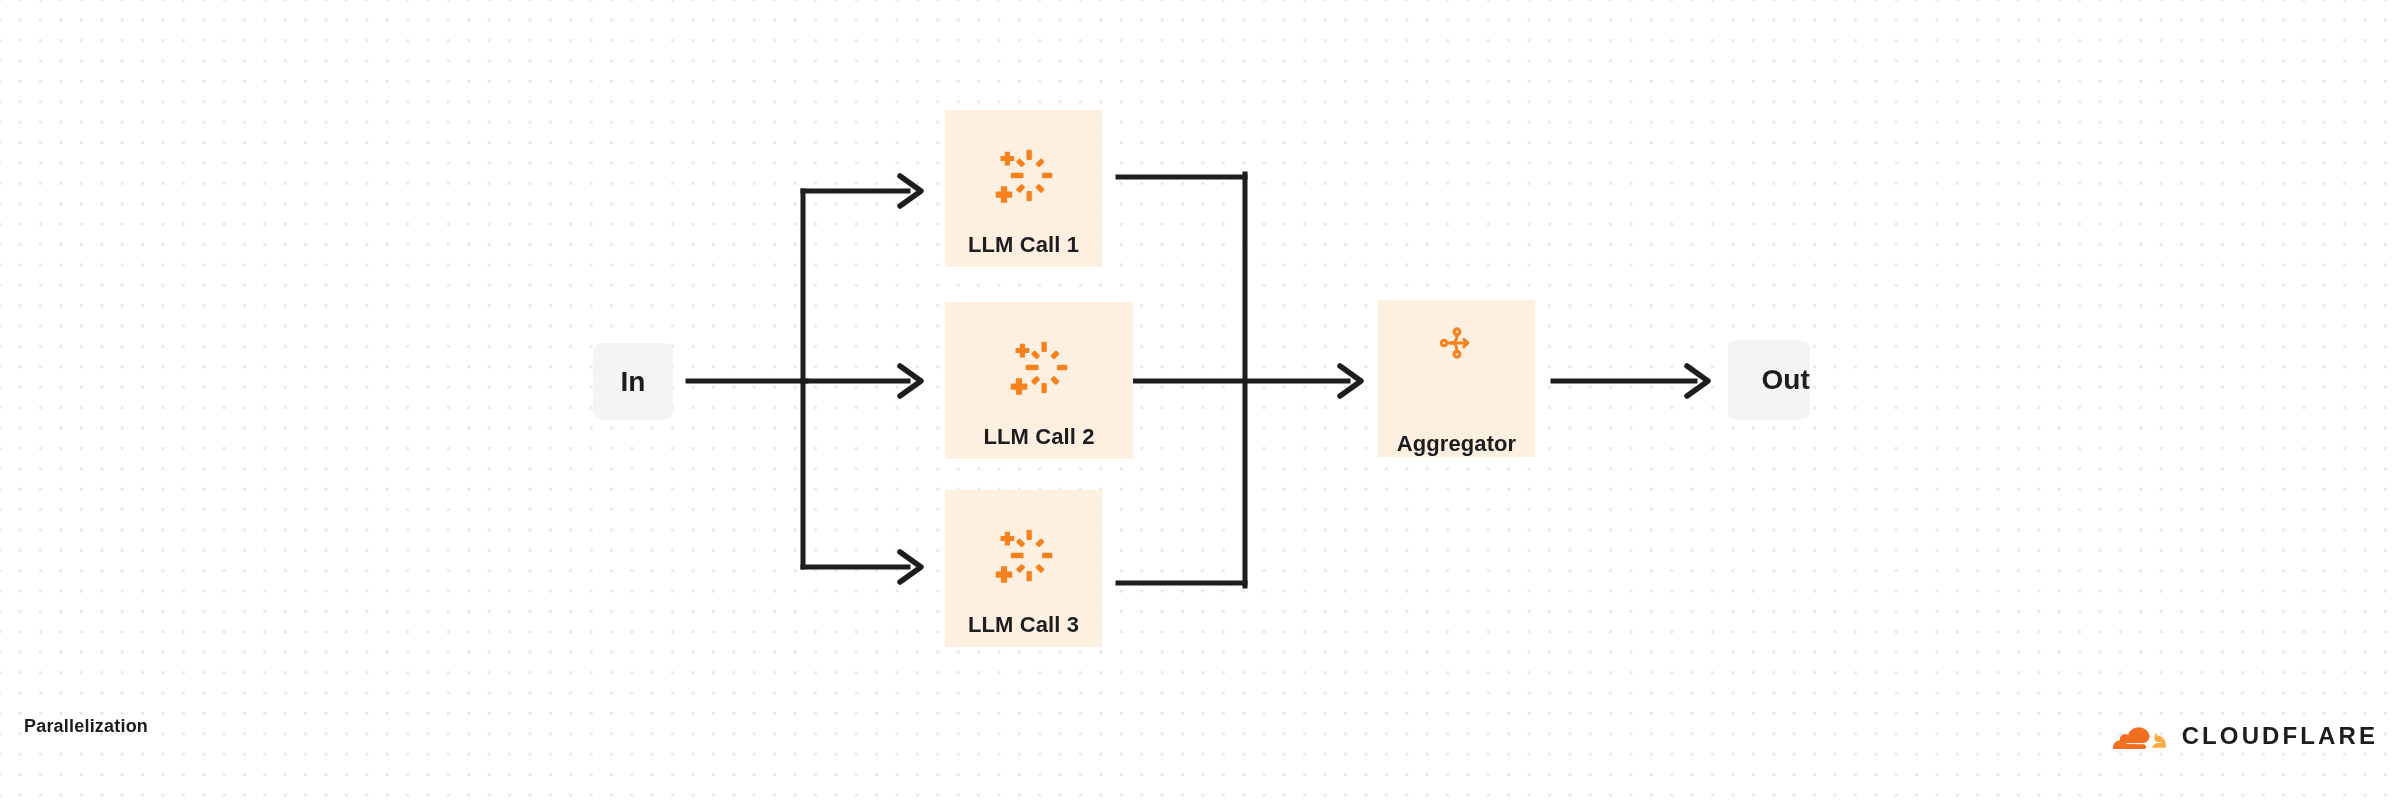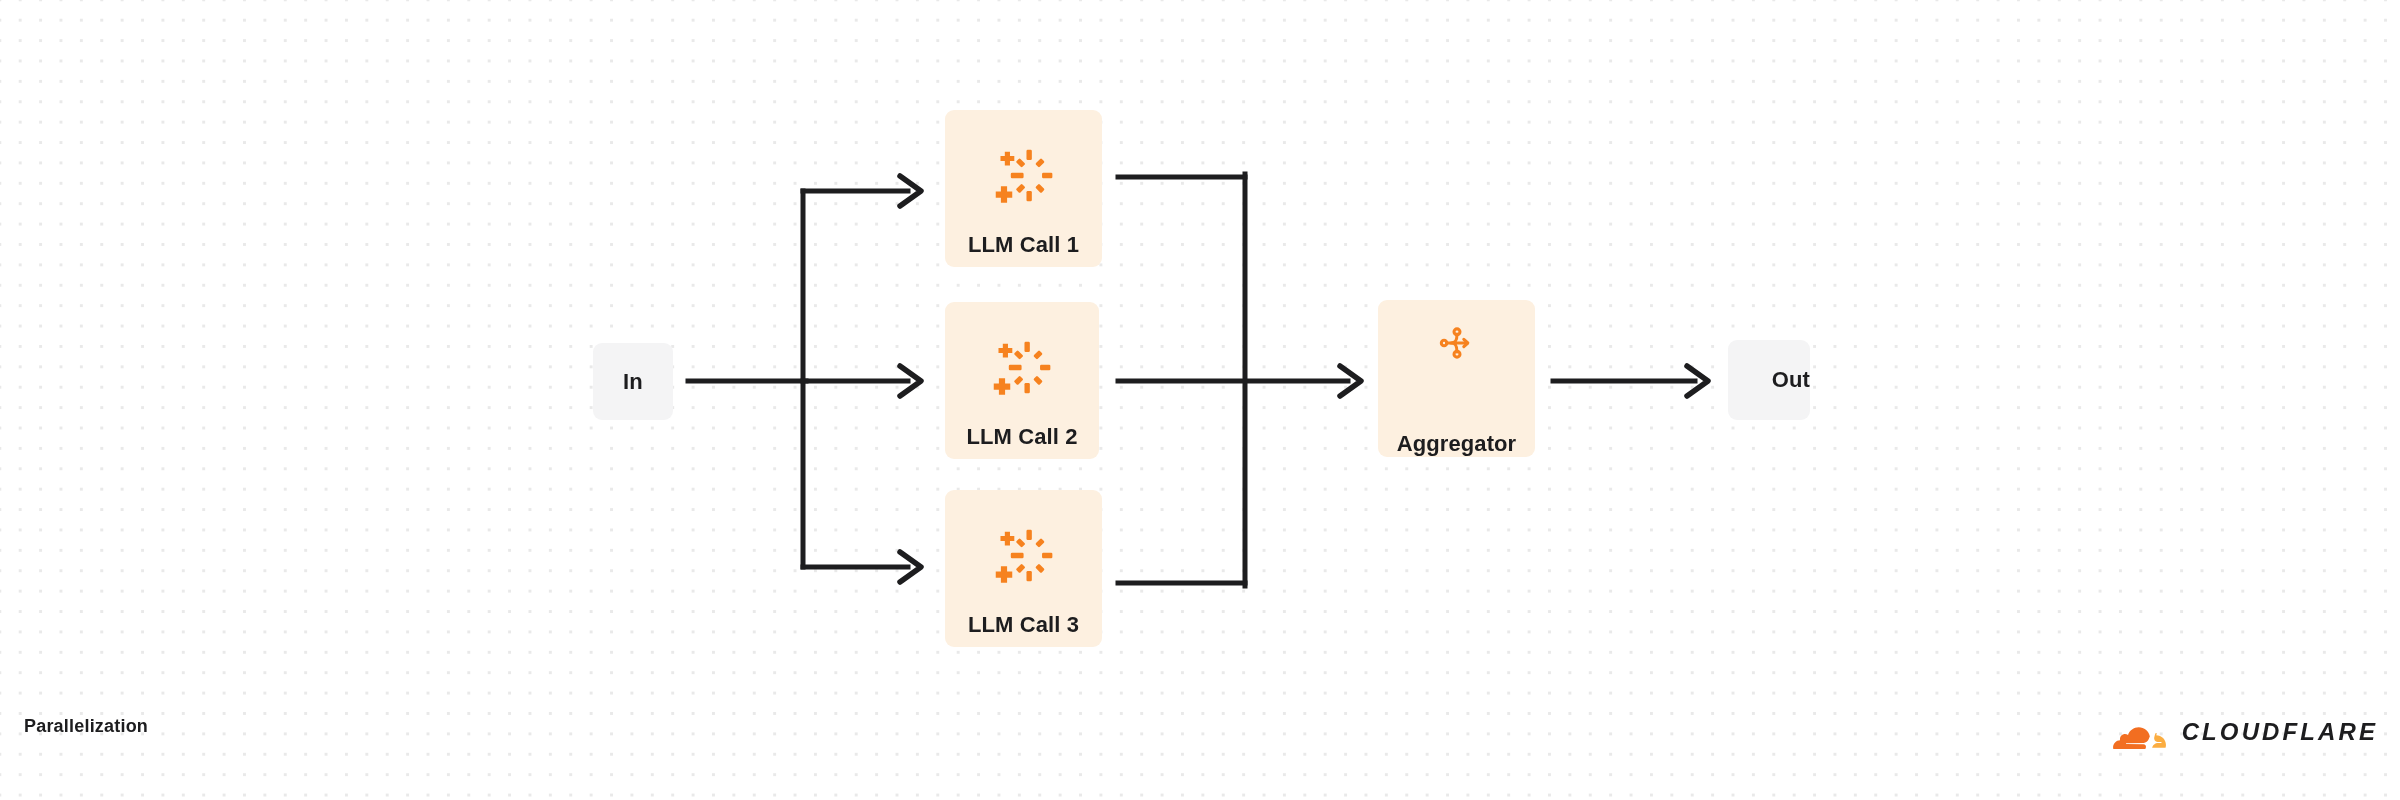--- a/index.html
+++ b/index.html
@@ -26,28 +26,28 @@
     display: flex;
     flex-direction: column;
     align-items: center;
     justify-content: center;
   }
   .node-io {
     background: #f4f4f5;
     border-radius: 9px;
   }
   .node-io .node-label {
-    font-size: 22px;
+    font-size: 28px;
     font-weight: 700;
     color: #1d1d1f;
     letter-spacing: .1px;
   }
   .node-card {
     background: #fdf0e0;
-    border-radius: 9px;
+    border-radius: 0;
     padding-top: 24px;
   }
   .node-card .node-icon {
     width: 66px;
     height: 66px;
     display: block;
   }
   .node-card .node-label {
     font-size: 22px;
     font-weight: 700;
@@ -89,22 +89,22 @@
     font-size: 18px;
     font-weight: 700;
     color: #1d1d1f;
     letter-spacing: .2px;
   }
   #brand {
     position: absolute;
     right: 22px;
     top: 718px;
     display: flex;
+    align-items: center;
     gap: 13px;
-    font-style: italic;
   }
   #brand .brand-mark { display: block; }
   #brand .brand-word {
     font-size: 24px;
     font-weight: 700;
     color: #1d1d1f;
     letter-spacing: 3.1px;
   }
 </style>
 </head>
@@ -155,21 +155,21 @@
         <rect x="26.1" y="39.1" width="5.2" height="8" rx="1.2" transform="rotate(45 28.7 43.1)"></rect>
         <rect x="44.9" y="39.1" width="5.2" height="8" rx="1.2" transform="rotate(-45 47.5 43.1)"></rect>
         <rect x="26.1" y="14.3" width="5.2" height="8" rx="1.2" transform="rotate(-45 28.7 18.3)"></rect>
         <path d="M13.4 7.4h5.0v4.2h4.2v5.0h-4.2v4.2h-5.0v-4.2H9.2v-5.0h4.2z"></path>
         <path d="M9.6 41.0h6.0v5.0h5.0v6.0h-5.0v5.0h-6.0v-5.0H4.6v-6.0h5.0z"></path>
       </g>
     </svg>
     <span class="node-label">LLM Call 1</span>
   </div>
 
-  <div class="node node-card" style="left:945px; top:302px; width:154px; height:157px;">
+  <div class="node node-card" style="left:945px; top:302px; width:188px; height:157px;">
     <svg class="node-icon" viewBox="0 0 64 64">
       <g fill="#f6821f">
         <rect x="34.4" y="5.5" width="5.2" height="10" rx="1.2"></rect>
         <rect x="34.4" y="45.5" width="5.2" height="10" rx="1.2"></rect>
         <rect x="49.5" y="27.9" width="10" height="5.2" rx="1.2"></rect>
         <rect x="19.2" y="27.9" width="12.4" height="5.2" rx="1.2"></rect>
         <rect x="44.9" y="14.3" width="5.2" height="8" rx="1.2" transform="rotate(45 47.5 18.3)"></rect>
         <rect x="26.1" y="39.1" width="5.2" height="8" rx="1.2" transform="rotate(45 28.7 43.1)"></rect>
         <rect x="44.9" y="39.1" width="5.2" height="8" rx="1.2" transform="rotate(-45 47.5 43.1)"></rect>
         <rect x="26.1" y="14.3" width="5.2" height="8" rx="1.2" transform="rotate(-45 28.7 18.3)"></rect>

